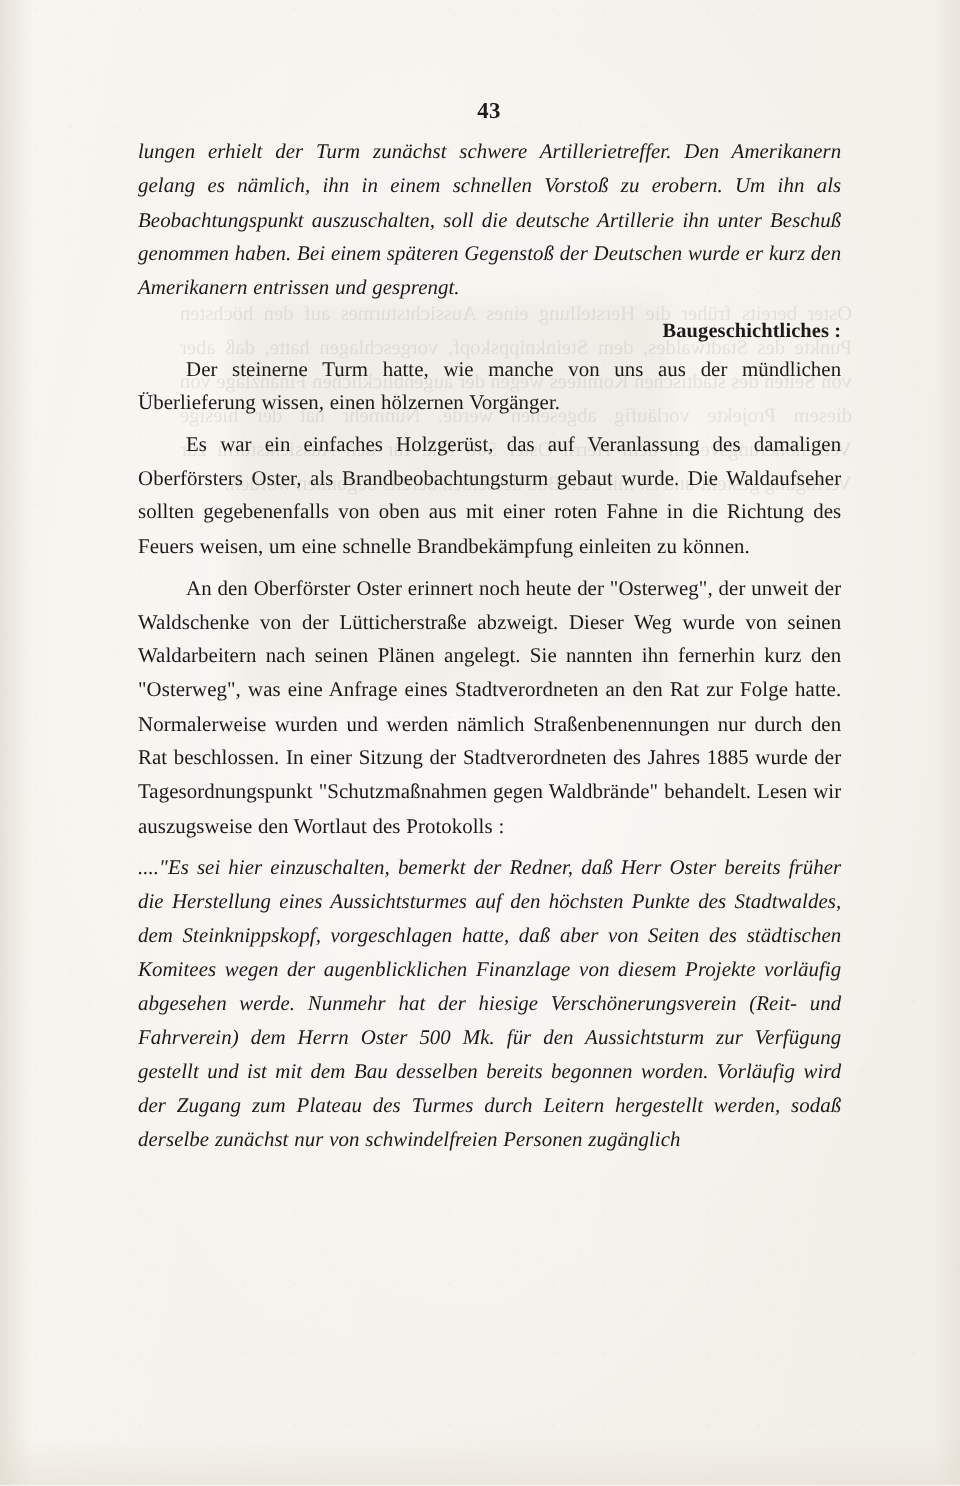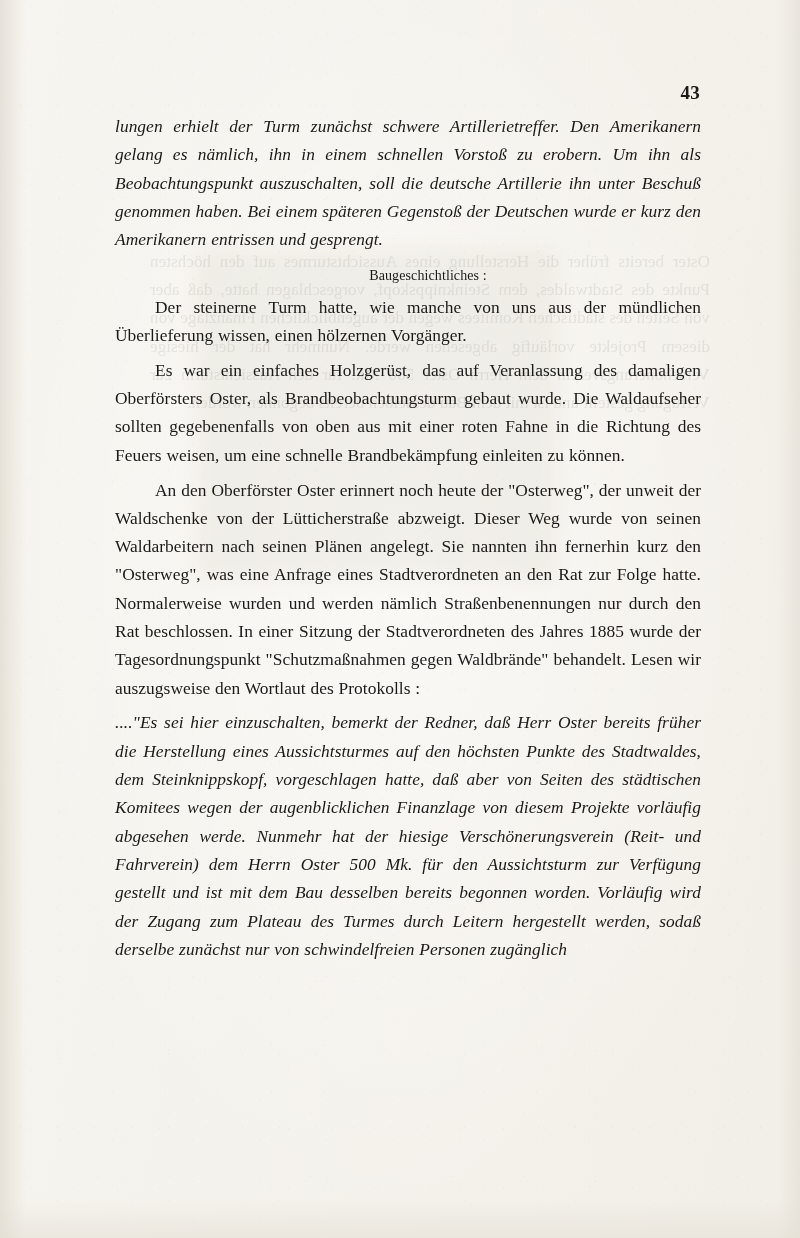--- a/index.html
+++ b/index.html
@@ -70,21 +70,21 @@
     background: rgba(214,208,197,0.22);
     filter: blur(9px);
     pointer-events: none;
   }
 
   .folio {
     position: absolute;
     top: 82px;
     left: 115px;
     width: 585px;
-    text-align: right;
+    text-align: center;
     font-weight: bold;
     font-size: 19px;
     letter-spacing: 0.3px;
   }
 
   .textblock {
     position: absolute;
     left: 115px;
     top: 112px;
     width: 586px;
@@ -102,25 +102,25 @@
   }
   p.para.no-indent {
     text-indent: 0;
     font-style: italic;
   }
   p.para + p.para {
     margin-top: 6.5px;
   }
   h2.subhead {
     margin: 9px 0 2px 0;
-    font-size: 14px;
+    font-size: 17px;
     line-height: 28.3px;
-    font-weight: normal;
+    font-weight: bold;
     text-indent: 40px;
-    text-align: center;
+    text-align: right;
     letter-spacing: 0.1px;
   }
 
   
   .grain {
     position: absolute;
     inset: 0;
     opacity: 0.055;
     background-image:
       radial-gradient(circle at 12% 24%, #6b6257 0.6px, transparent 0.9px),

